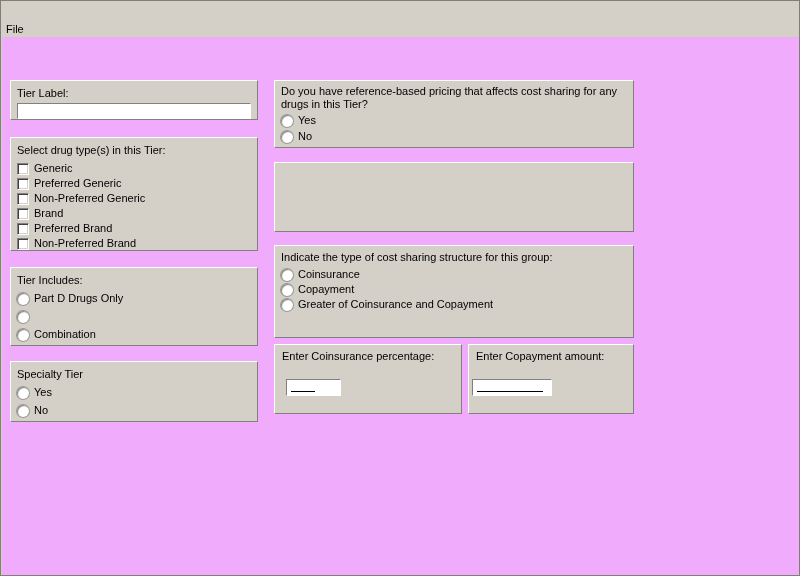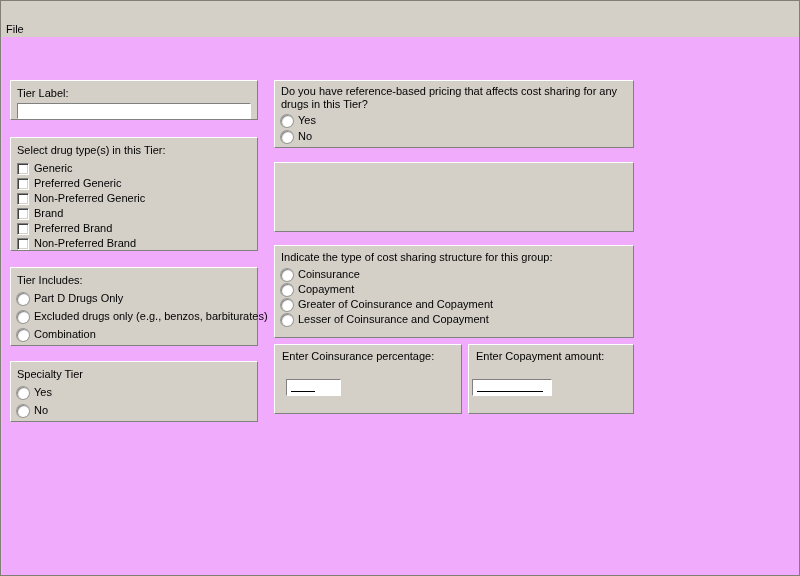--- a/index.html
+++ b/index.html
@@ -245,21 +245,20 @@
 
     <div class="group" style="left:8px; top:230px; width:248px; height:79px;"></div>
     <div class="grouplabel" style="left:15px; top:237px;">Tier Includes:</div>
 
     <div class="rb-row" style="left:15px; top:254px;">
       <span class="radio"></span>
       <span class="lbl">Part D Drugs Only</span>
     </div>
     <div class="rb-row" style="left:15px; top:272px;">
       <span class="radio"></span>
-      <span class="lbl">Excluded drugs only (e.g., benzos, barbiturates)</span>
     </div>
     <div class="rb-row" style="left:15px; top:290px;">
       <span class="radio"></span>
       <span class="lbl">Combination</span>
     </div>
 
     <div class="group" style="left:8px; top:324px; width:248px; height:61px;"></div>
     <div class="grouplabel" style="left:15px; top:331px;">Specialty Tier</div>
 
     <div class="rb-row" style="left:15px; top:348px;">
@@ -291,24 +290,20 @@
       <span class="radio"></span>
       <span class="lbl">Coinsurance</span>
     </div>
     <div class="rb-row" style="left:279px; top:245px;">
       <span class="radio"></span>
       <span class="lbl">Copayment</span>
     </div>
     <div class="rb-row" style="left:279px; top:260px;">
       <span class="radio"></span>
       <span class="lbl">Greater of Coinsurance and Copayment</span>
-    </div>
-    <div class="rb-row" style="left:279px; top:275px;">
-      <span class="radio"></span>
-      <span class="lbl">Lesser of Coinsurance and Copayment</span>
     </div>
 
     <div class="group" style="left:272px; top:307px; width:188px; height:70px;"></div>
     <div class="grouplabel" style="left:280px; top:313px;">Enter Coinsurance percentage:</div>
     <div class="textbox" style="left:284px; top:342px; width:55px; height:17px;">
       <input type="text" placeholder="" style="">
       <span class="ul" style="width:24px;"></span>
     </div>
 
     <div class="group" style="left:466px; top:307px; width:166px; height:70px;"></div>

